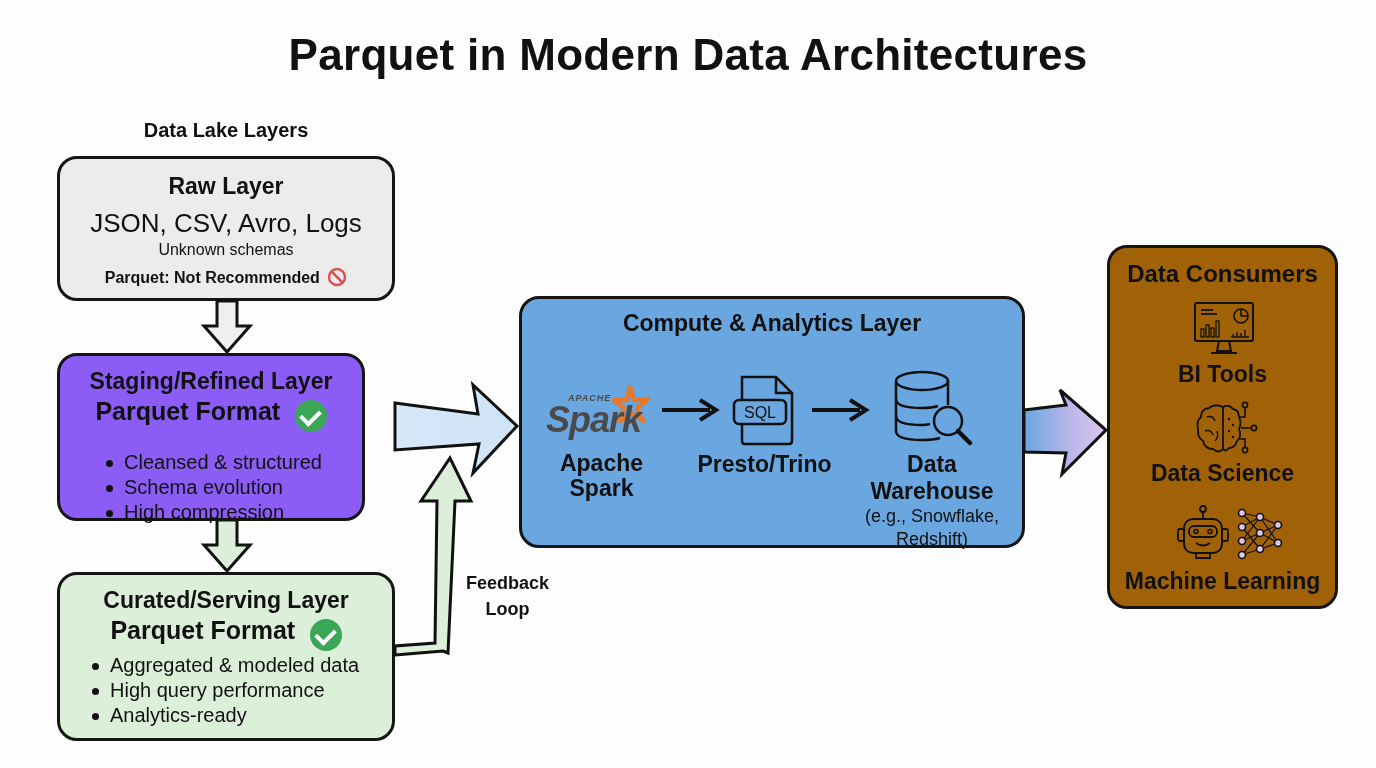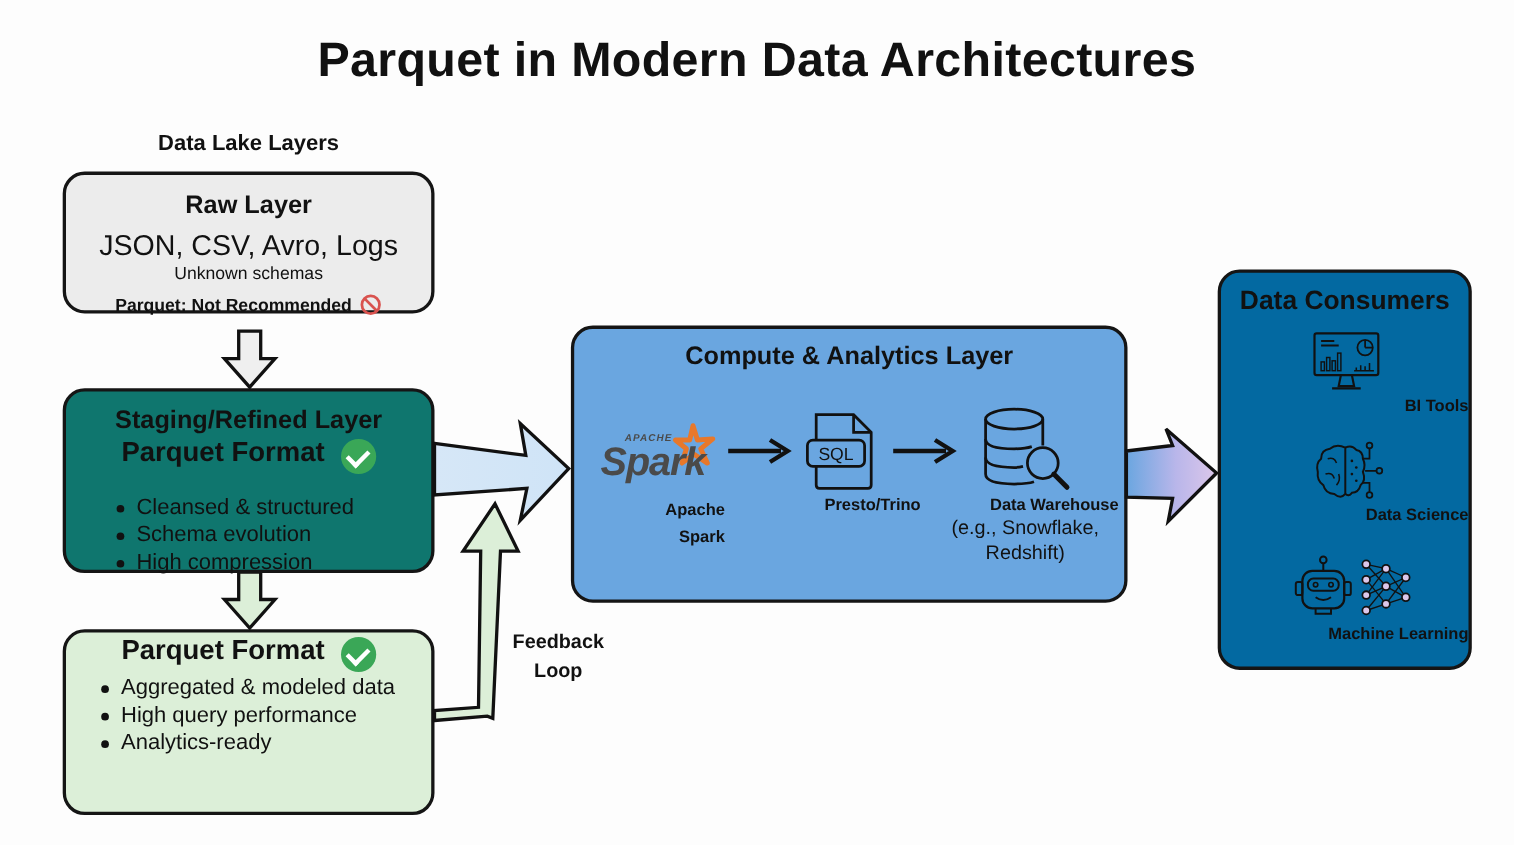--- a/index.html
+++ b/index.html
@@ -2,34 +2,34 @@
 <html><head>
 <meta charset="utf-8">
 <style>
   html, body { margin:0; padding:0; }
   body { width:1376px; height:768px; background:#fdfdfd; position:relative; overflow:hidden;
          font-family:"Liberation Sans", sans-serif; color:#111; }
   .abs { position:absolute; }
   .title { left:0; top:30px; width:1376px; text-align:center; font-size:44px; font-weight:bold; letter-spacing:0.3px; }
   .section-label { font-weight:bold; font-size:20px; }
   .box { position:absolute; border:3px solid #151515; border-radius:20px; box-sizing:border-box; }
-  .raw { left:57px; top:156px; width:338px; height:129px; background:#ececec; }
-  .staging { left:57px; top:353px; width:338px; height:168px; background:#0f766e; }
+  .raw { left:57px; top:156px; width:338px; height:145px; background:#ececec; }
+  .staging { left:57px; top:353px; width:308px; height:168px; background:#8b5cf6; }
   .curated { left:57px; top:572px; width:338px; height:169px; background:#dcefd8; }
   .compute { left:519px; top:296px; width:506px; height:252px; background:#6aa6e0; }
-  .consumers { left:1107px; top:245px; width:231px; height:364px; background:#0369a1; }
+  .consumers { left:1107px; top:245px; width:231px; height:364px; background:#a16207; }
   .center { text-align:center; }
   .bhead { font-weight:bold; font-size:23px; }
   .fmt { font-weight:bold; font-size:25px; }
   ul.bul { margin:0; padding:0; list-style:none; }
   ul.bul li { font-size:20px; line-height:25px; position:relative; padding-left:22px; }
   ul.bul li::before { content:""; position:absolute; left:4px; top:10px; width:7px; height:7px; border-radius:50%; background:#111; }
   .check { display:inline-block; width:32px; height:32px; border-radius:50%; background:#3aa757; vertical-align:middle; position:relative; }
   .check::after { content:""; position:absolute; left:9px; top:6px; width:9px; height:15px; border:solid #fff; border-width:0 4px 4px 0; transform:rotate(45deg); }
-  .tool-label { font-weight:bold; font-size:15px; text-align:right; }
+  .tool-label { font-weight:bold; font-size:23px; text-align:center; }
   .tool-sub { font-size:18px; text-align:center; line-height:23px; }
   svg { overflow:visible; }
 </style>
 </head>
 <body>
 
 <div class="abs title">Parquet in Modern Data Architectures</div>
 
 <div class="abs section-label" style="left:57px; top:119px; width:338px; text-align:center;">Data Lake Layers</div>
 
@@ -60,20 +60,21 @@
     <span class="check" style="margin-left:10px;"></span>
   </div>
   <ul class="bul" style="margin-left:42px; margin-top:18px;">
     <li>Cleansed &amp; structured</li>
     <li>Schema evolution</li>
     <li>High compression</li>
   </ul>
 </div>
 
 <div class="box curated">
+  <div class="center bhead" style="margin-top:12px;">Curated/Serving Layer</div>
   <div class="center" style="margin-top:2px;">
     <span class="fmt">Parquet Format</span>
     <span class="check" style="margin-left:10px;"></span>
   </div>
   <ul class="bul" style="margin-left:28px; margin-top:2px;">
     <li>Aggregated &amp; modeled data</li>
     <li>High query performance</li>
     <li>Analytics-ready</li>
   </ul>
 </div>

